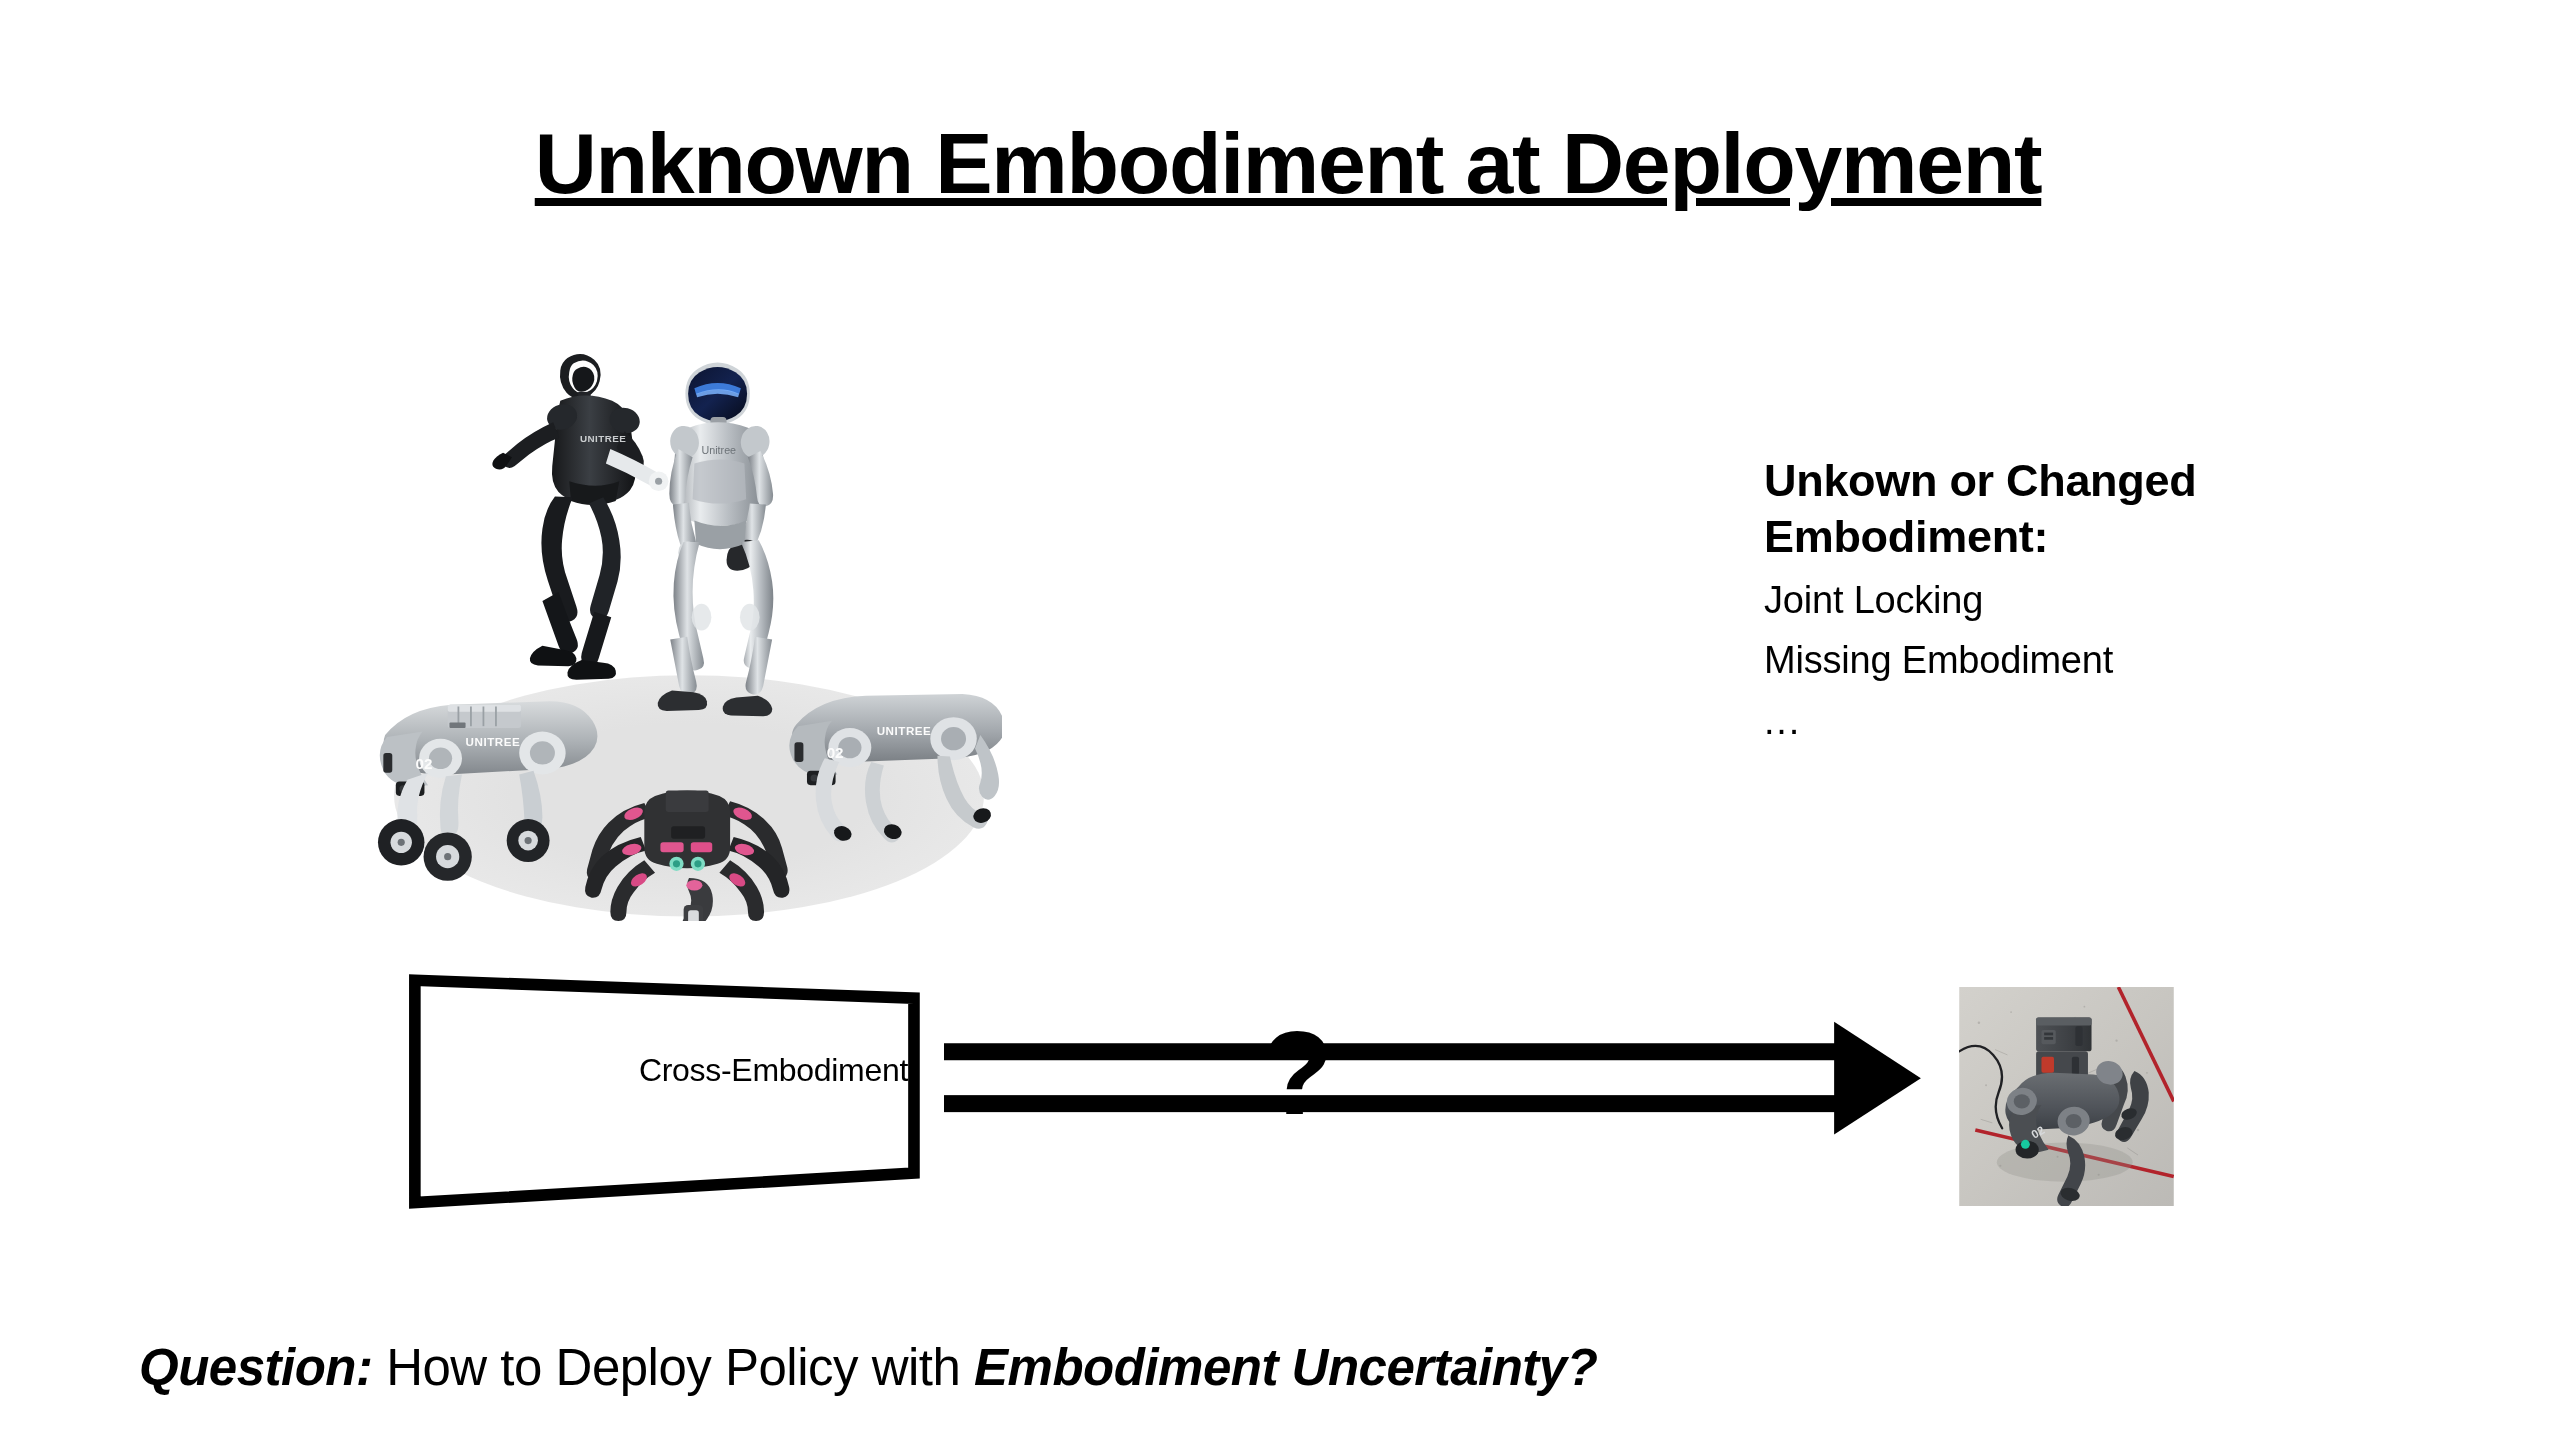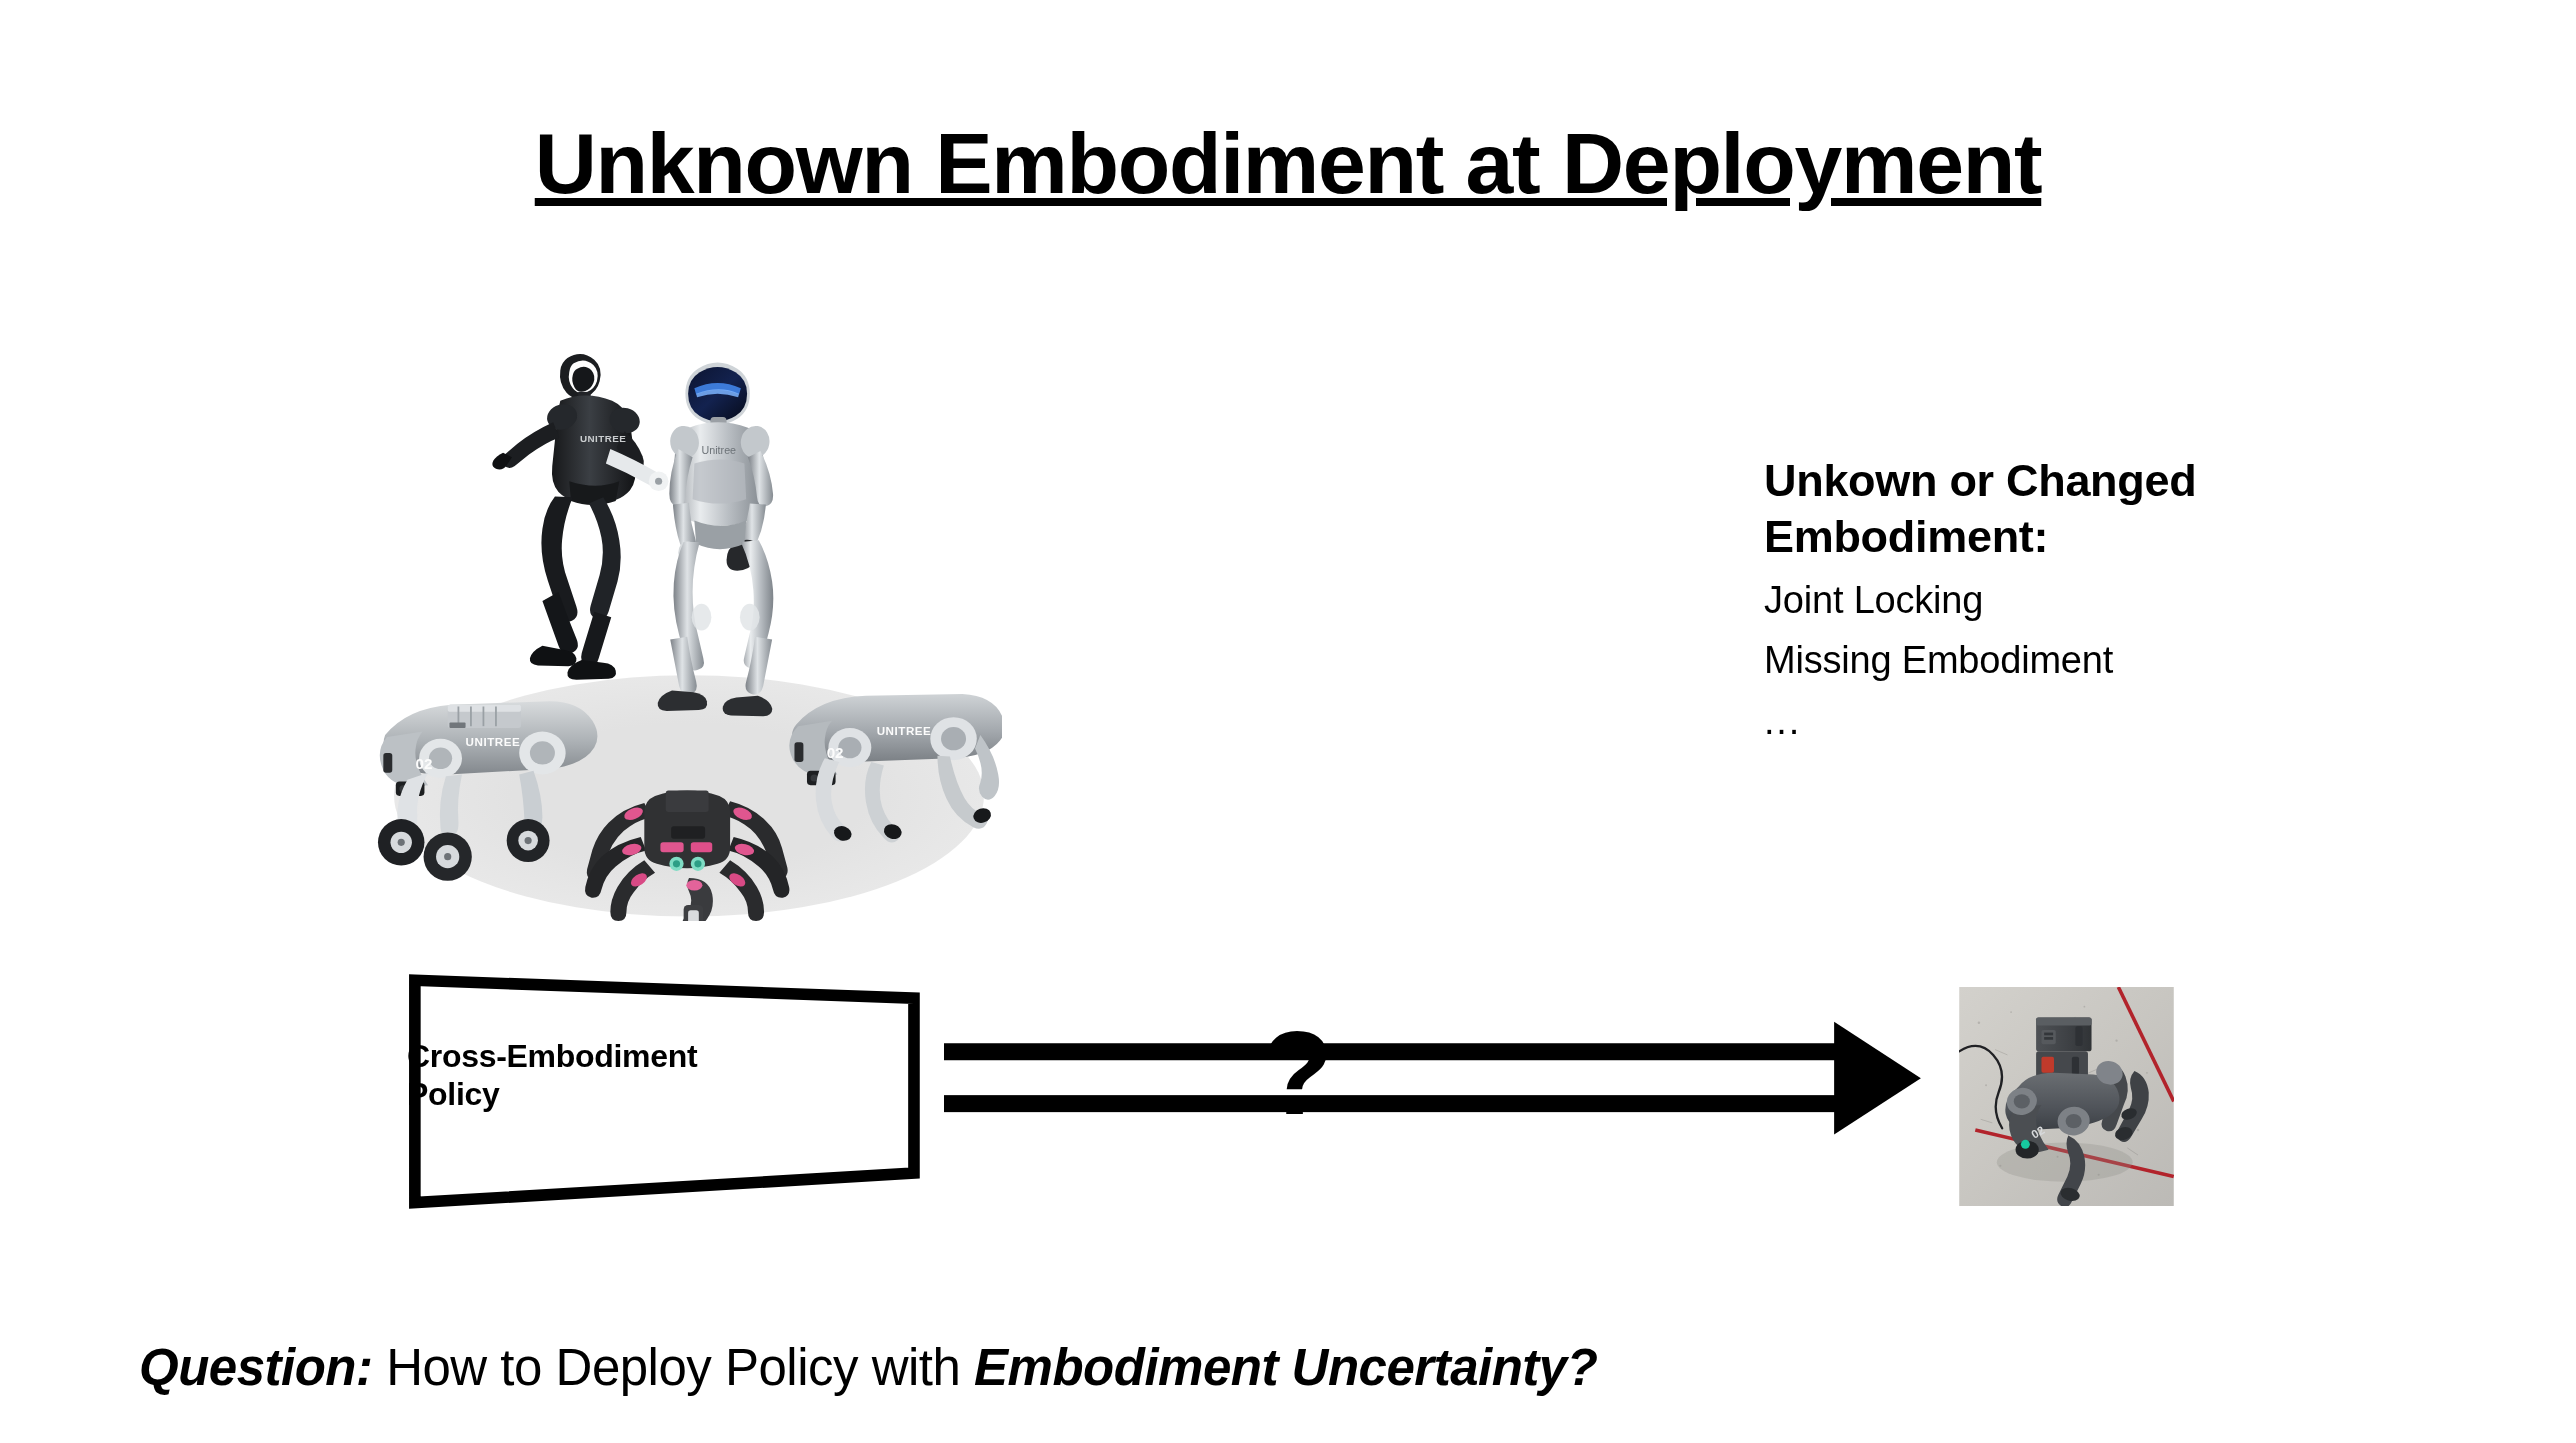--- a/index.html
+++ b/index.html
@@ -72,25 +72,25 @@
     position: absolute;
     left: 407px;
     top: 966px;
     width: 555px;
     height: 250px;
   }
   #policy-box svg { position: absolute; inset: 0; width: 100%; height: 100%; }
   #policy-box .policy-label {
     position: absolute;
     left: 0;
-    top: 72px;
+    top: 86px;
     width: 501px;
-    text-align: left;
+    text-align: right;
     font-size: 32px;
-    font-weight: bold;
+    font-weight: normal;
     line-height: 1.18;
     letter-spacing: -0.3px;
   }
 
   
   #flow-arrow {
     position: absolute;
     left: 944px;
     top: 1002px;
     width: 993px;
@@ -377,21 +377,20 @@
   <div class="list-item">Missing Embodiment</div>
   <div class="list-item ellipsis">...</div>
 </div>
 
 <div id="policy-box">
   <svg viewBox="0 0 620 280" xmlns="http://www.w3.org/2000/svg">
     <polygon points="8,16 567,36 567,232 8,265" fill="#ffffff" stroke="#000000" stroke-width="13" stroke-linejoin="miter"></polygon>
   </svg>
   <div class="policy-label">
     <div>Cross-Embodiment</div>
-    <div>Policy</div>
   </div>
 </div>
 
 <div id="flow-arrow">
   <svg viewBox="0 0 1110 220" xmlns="http://www.w3.org/2000/svg">
     <rect x="0" y="46" width="1000" height="19" fill="#000000"></rect>
     <rect x="0" y="104" width="1000" height="19" fill="#000000"></rect>
     <polygon points="995,22 1092,85 995,148" fill="#000000"></polygon>
   </svg>
 </div>

